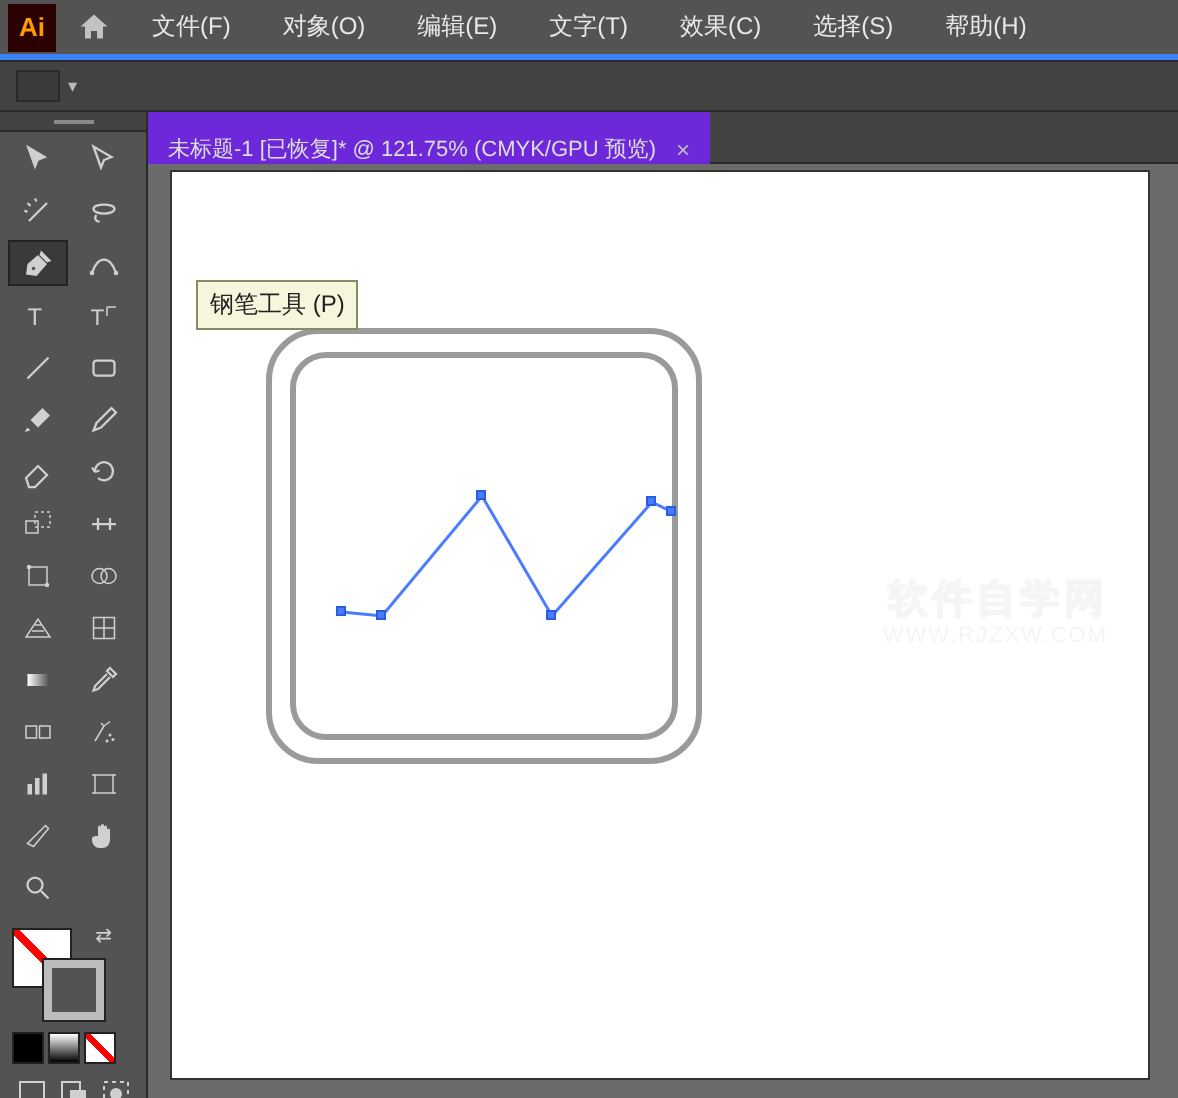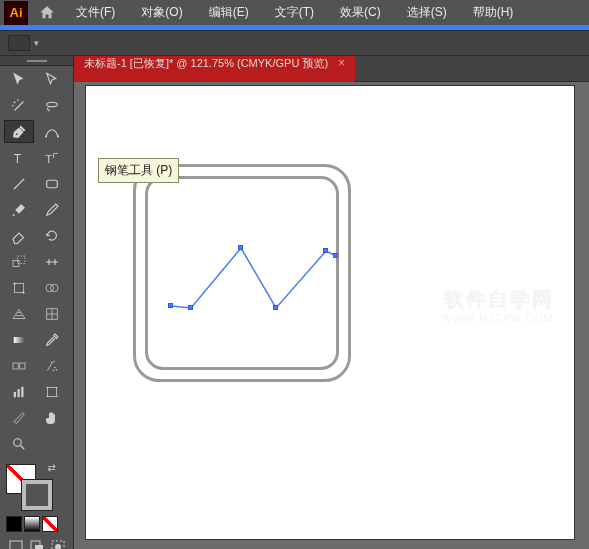--- a/index.html
+++ b/index.html
@@ -1,19 +1,19 @@
 <!DOCTYPE html>
 <html><head>
 <meta charset="utf-8">
 <style>
 * { margin: 0; padding: 0; box-sizing: border-box; font-family: "Microsoft YaHei", sans-serif; }
 body { width: 589px; height: 549px; background: #535353; overflow: hidden; position: relative; }
 
 
-.appbar { height: 30px; background: #535353; display: flex; align-items: center; padding: 0 4px; border-bottom: 5px solid #3b82f6; }
+.appbar { height: 30px; background: #535353; display: flex; align-items: center; padding: 0 4px; border-bottom: 3px solid #3b82f6; }
 .ai-logo { width: 24px; height: 24px; background: #2b0000; display: flex; align-items: center; justify-content: center; color: #ff9a00; font-weight: bold; font-size: 13px; margin-right: 6px; }
 .home-icon { width: 26px; height: 22px; display: flex; align-items: center; justify-content: center; margin-right: 10px; }
 .home-icon svg { fill: #c2c2c2; }
 .menu { display: flex; gap: 14px; }
 .menu-item { color: #e8e8e8; font-size: 12px; padding: 4px 6px; cursor: default; }
 
 
 .ctrlstrip { height: 26px; background: #434343; border-top: 1px solid #2a2a2a; border-bottom: 1px solid #2a2a2a; display: flex; align-items: center; padding-left: 8px; }
 .ctrl-seg { width: 22px; height: 16px; border: 1px solid #2a2a2a; background: #3a3a3a; }
 .ctrl-tri { margin-left: 4px; color: #bbb; font-size: 9px; }
@@ -45,33 +45,33 @@
 .mini.none::after { content:""; position:absolute; inset:0; background: linear-gradient(to top right, transparent 42%, red 42%, red 58%, transparent 58%); }
 
 
 .mode-row { display:flex; gap:2px; padding: 2px 6px; margin-top: 2px; }
 .mode { width: 20px; height: 18px; display:flex; align-items:center; justify-content:center; }
 .mode svg { width:16px; height:16px; }
 
 
 .docarea { position: absolute; left: 74px; top: 56px; right: 0; bottom: 0; background: #535353; }
 .doctab-bar { height: 26px; background: #434343; display: flex; align-items: center; border-bottom: 1px solid #2a2a2a; }
-.doctab { height: 26px; background: #b91c1c; display: flex; align-items: flex-start; padding: 0 10px; color: #ddd; font-size: 11px; gap: 10px; }
+.doctab { height: 26px; background: #6d28d9; display: flex; align-items: flex-end; padding: 0 10px; color: #ddd; font-size: 11px; gap: 10px; }
 .doctab .close { color: #bbb; font-size: 12px; }
 .canvas-wrap { position: absolute; left: 0; top: 26px; right: 0; bottom: 0; background: #6b6b6b; }
 .artboard { position: absolute; left: 12px; top: 4px; width: 488px; height: 453px; background: #fff; box-shadow: 0 0 0 1px #333; }
 
 
 .rrect1 { position:absolute; left: 47px; top: 78px; width: 218px; height: 218px; border: 3px solid #9a9a9a; border-radius: 26px; }
 .rrect2 { position:absolute; left: 59px; top: 90px; width: 194px; height: 194px; border: 3px solid #9a9a9a; border-radius: 18px; }
 .pen-path { position:absolute; left: 80px; top: 150px; }
 .anchor { position:absolute; width:5px; height:5px; background:#4a7cff; border:1px solid #2a5ce0; }
 
 
-.tooltip { position:absolute; left: 98px; top: 158px; background: #f6f6dc; border: 1px solid #8a8a60; padding: 3px 6px; font-size: 12px; color: #222; z-index: 50; }
+.tooltip { position:absolute; left: 98px; top: 140px; background: #f6f6dc; border: 1px solid #8a8a60; padding: 3px 6px; font-size: 12px; color: #222; z-index: 50; }
 
 
 .watermark { position:absolute; right: 20px; top: 200px; color: #f2f2f2; font-size: 20px; font-weight: bold; letter-spacing: 2px; text-shadow: 0 0 1px #ddd; opacity: 0.7; pointer-events:none; }
 .watermark-sub { position:absolute; right: 20px; top: 226px; color: #f0f0f0; font-size: 11px; letter-spacing: 1px; opacity:0.7; pointer-events:none; }
 </style>
 </head>
 <body>
 
 <div class="appbar">
   <div class="ai-logo">Ai</div>

